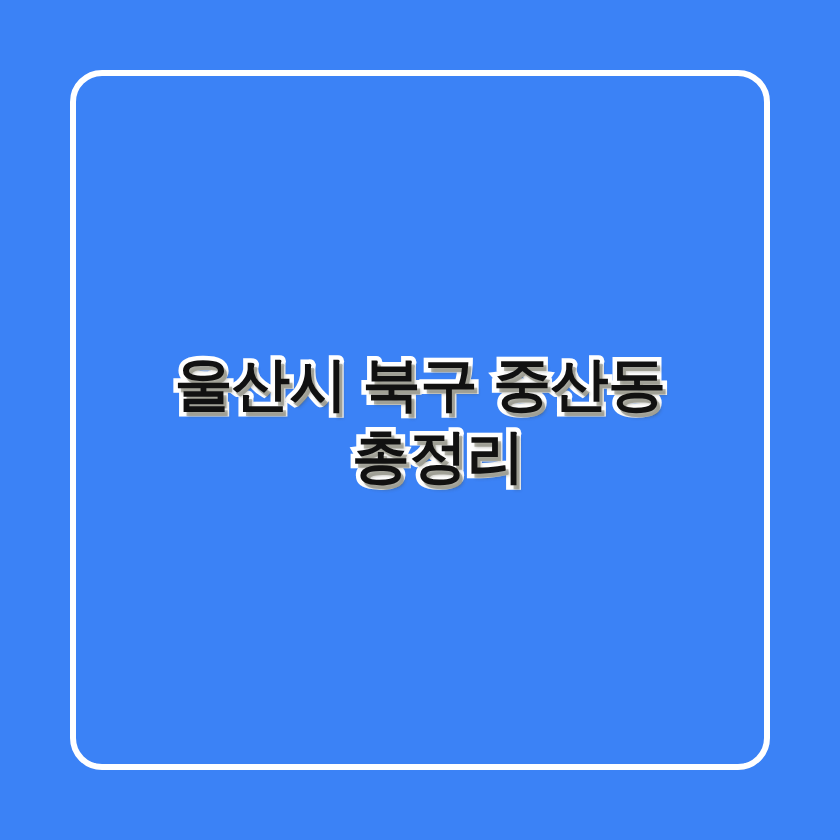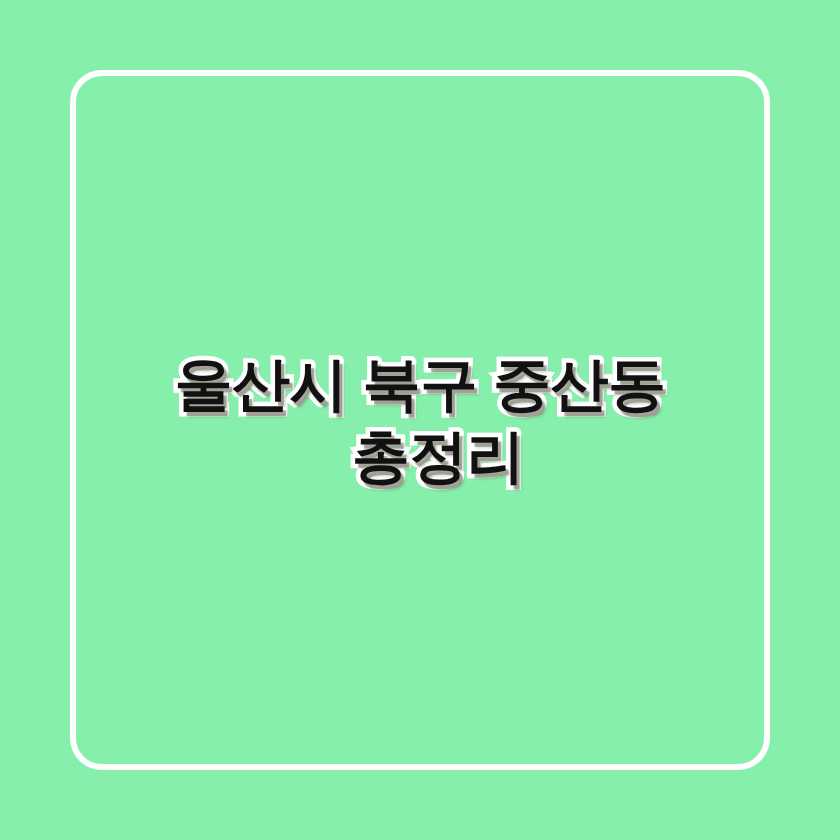--- a/index.html
+++ b/index.html
@@ -64,21 +64,21 @@
     -webkit-text-stroke: 9px #FFFFFF;
     paint-order: stroke fill;
     text-shadow:
       3px 4px 0 rgba(90, 90, 70, 0.40),
       4px 5px 3px rgba(70, 70, 55, 0.28);
   }
 </style>
 </head>
 <body>
 
-<div id="card-canvas" style="background: #86efac;">
+<div id="card-canvas" style="background: #3b82f6;">
 
   <div id="card-frame" style="border-color: rgb(255, 255, 255);"></div>
 
   <div id="headline-block">
     <span class="headline-line" style="color: rgb(17, 17, 17); -webkit-text-stroke: 9px rgb(255, 255, 255);">울산시 북구 중산동</span>
     <span class="headline-line" style="color: rgb(17, 17, 17); margin-left: 36px; -webkit-text-stroke: 9px rgb(255, 255, 255);">총정리</span>
   </div>
 
 </div>
 

